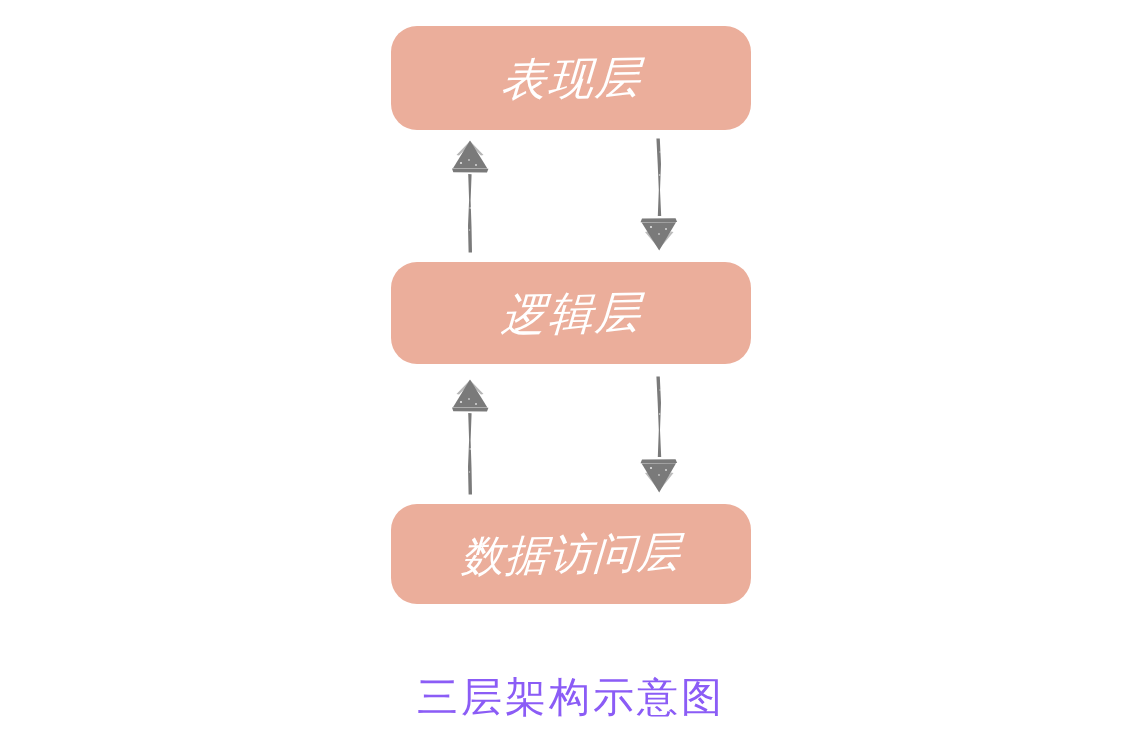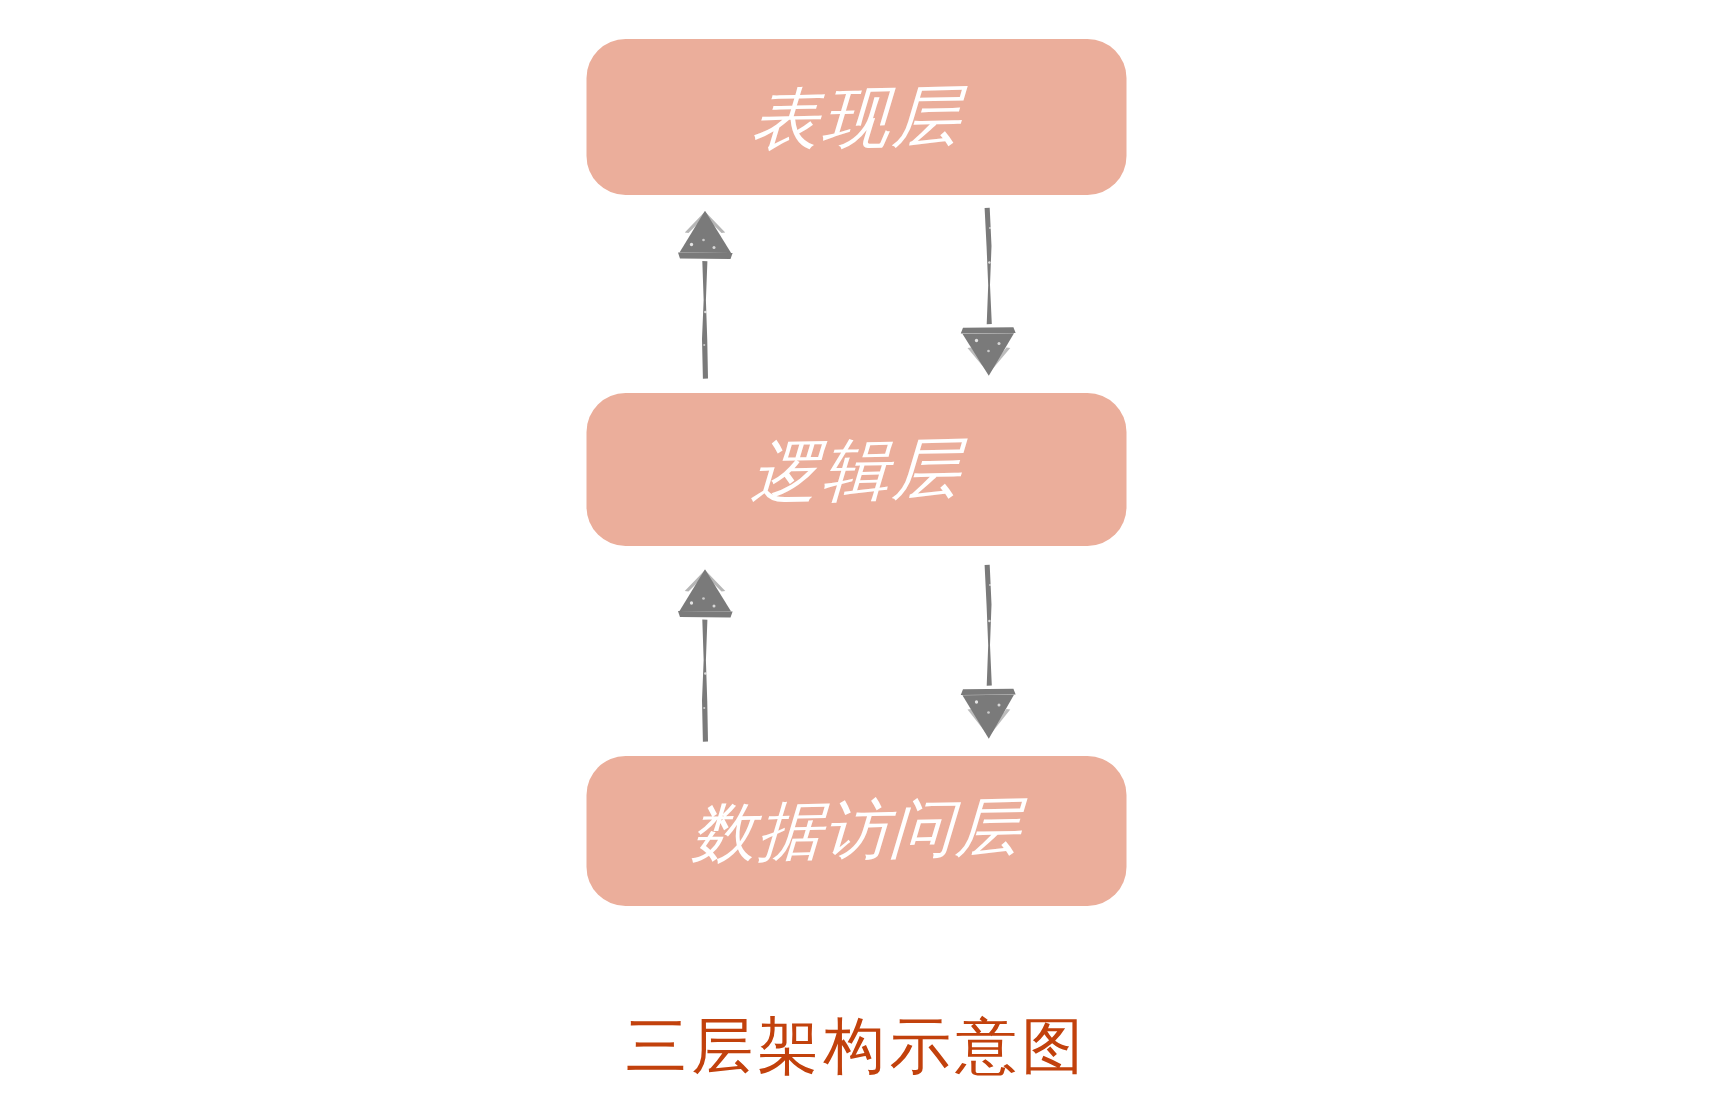--- a/index.html
+++ b/index.html
@@ -71,21 +71,21 @@
     overflow: visible;
   }
 
   
   #diagram-caption {
     position: absolute;
     left: 0;
     top: 672px;
     width: 1142px;
     text-align: center;
-    color: #c2410c;
+    color: #8b5cf6;
     font-family: "DejaVu Sans", sans-serif;
     font-size: 41px;
     line-height: 50px;
     letter-spacing: 3px;
     white-space: nowrap;
   }
 </style>
 </head>
 <body>
 

